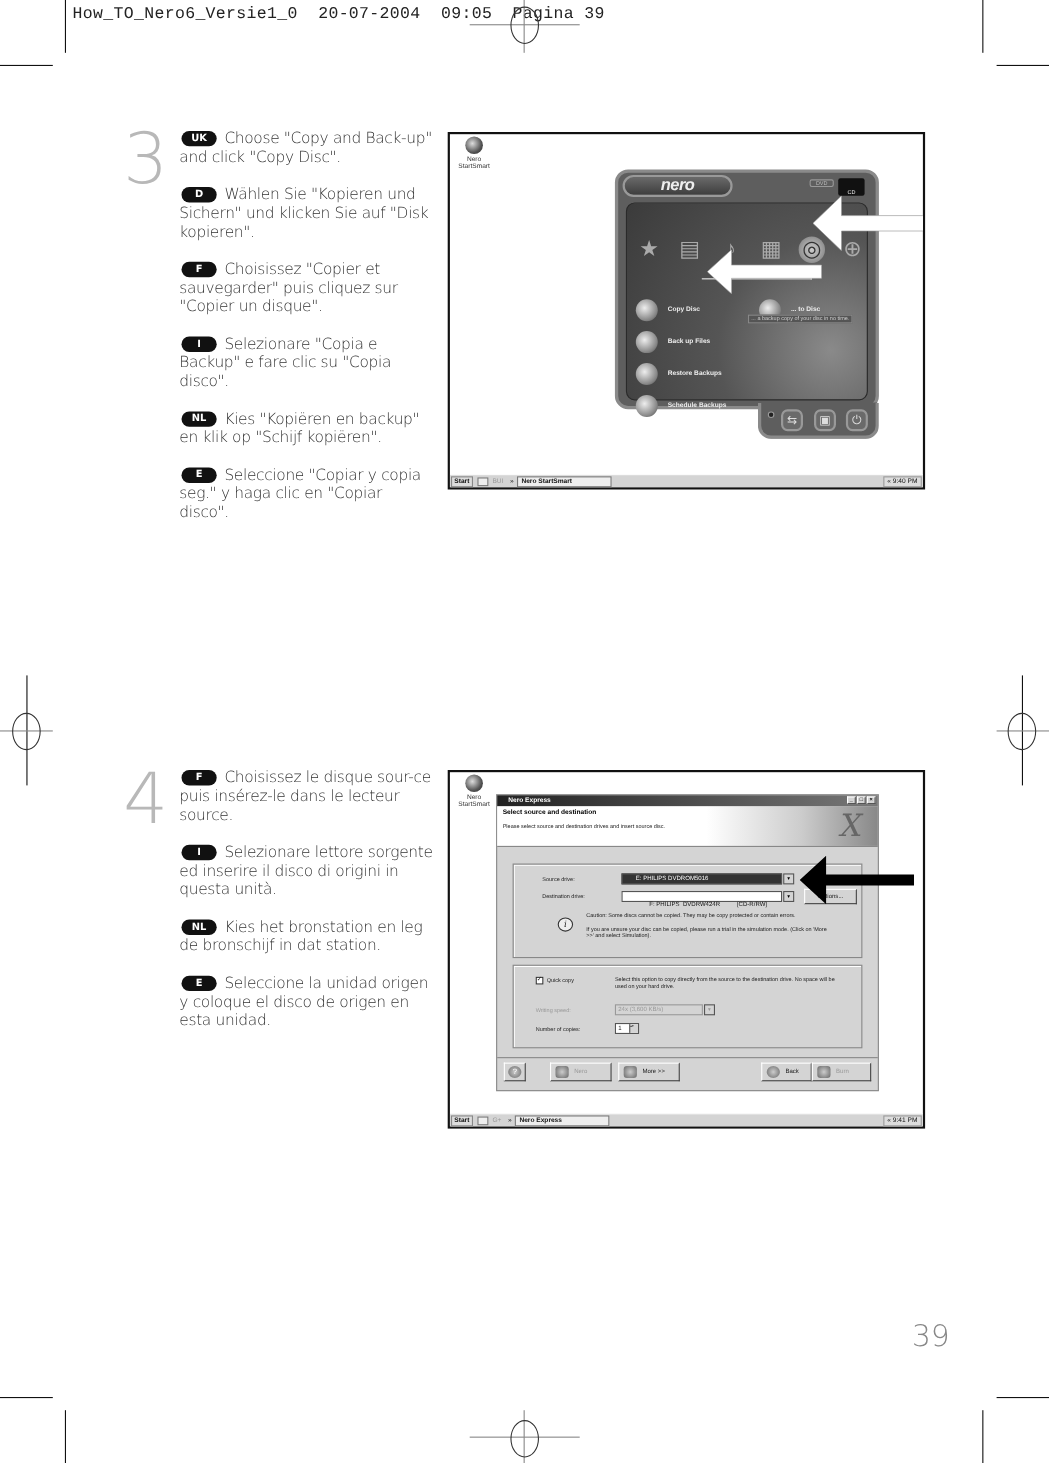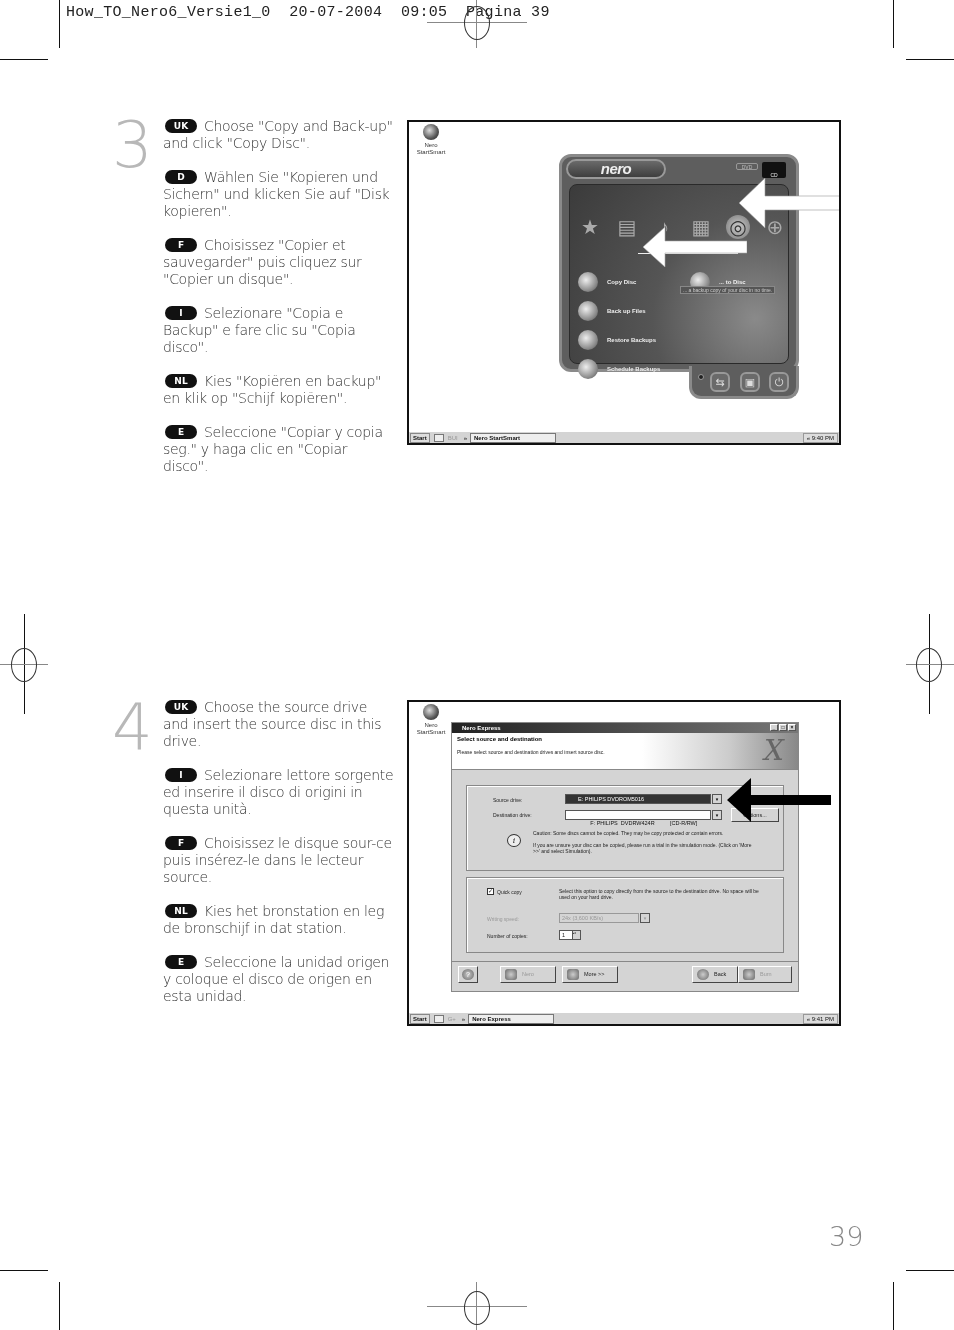--- a/index.html
+++ b/index.html
@@ -74,21 +74,21 @@
   .ne-select.disabled { background: #d4d4d4; color: #999; border-color: #999; }
   .ne-btn { position: absolute; height: 17px; background: #d4d4d4; border: 1px solid #fff; border-right-color: #444; border-bottom-color: #444; font-size: 5.5px; color: #222; line-height: 15px; display: flex; align-items: center; gap: 5px; padding-left: 4px; }
   .ne-btn.disabled { color: #999; }
   .ne-btn .bi { width: 12px; height: 11px; border-radius: 3px; background: radial-gradient(circle, #ccc, #666); }
   .info-icon { position: absolute; width: 14px; height: 13px; border: 1px solid #333; border-radius: 50%; font-size: 8px; font-style: italic; font-family: "DejaVu Serif", serif; text-align: center; line-height: 12px; background: #eee; }
   .ne-text { position: absolute; font-size: 5px; color: #222; line-height: 6px; }
   .checkbox { display: inline-block; width: 7px; height: 7px; border: 1px solid #333; background: #fff; font-size: 6px; line-height: 5px; text-align: center; margin-right: 3px; }
   .spin { position: absolute; height: 10px; width: 22px; border: 1px solid #555; background: #fff; font-size: 5.5px; line-height: 8px; padding-left: 2px; }
   .spin::after { content: "▴▾"; position: absolute; right: 0; top: 0; width: 7px; height: 8px; background: #d4d4d4; font-size: 3px; line-height: 4px; border-left: 1px solid #555; white-space: pre-wrap; }
 
-  .page-num { position: absolute; left: 829px; top: 1200px; font-size: 27px; font-weight: 200; color: #888; font-family: "DejaVu Sans", sans-serif; margin-top: 21px; }
+  .page-num { position: absolute; left: 829px; top: 1200px; font-size: 27px; font-weight: 200; color: #888; font-family: "DejaVu Sans", sans-serif; }
 </style>
 </head>
 <body>
 
 <div class="slug"><span>How_TO_Nero6_Versie1_0</span>  <span>20-07-2004</span>  <span>09:05</span>  <span>Pagina 39</span></div>
 
 <div class="mark v" style="left:59px;top:0;height:48px"></div>
 <div class="mark v" style="left:893px;top:0;height:48px"></div>
 <div class="mark h" style="left:0;top:59px;width:48px"></div>
 <div class="mark h" style="left:906px;top:59px;width:48px"></div>
@@ -189,23 +189,22 @@
     <span class="tb-ql"></span>
     <span class="tb-ql2">BUI</span>
     <span class="tb-chev">»</span>
     <span class="tb-task">Nero StartSmart</span>
     <span class="tb-tray">« 9:40 PM</span>
   </div>
 </div>
 
 <div class="step-num" style="left:112px;top:695px">4</div>
 <div class="instructions" style="top:699px">
-  <p class="instr"><span class="badge">UK</span><span>Choose the source drive and insert the source disc in this drive.</span></p>
+  <p class="instr"><span class="badge">F</span><span>Choisissez le disque sour-ce puis insérez-le dans le lecteur source.</span></p>
   <p class="instr"><span class="badge">I</span><span>Selezionare lettore sorgente ed inserire il disco di origini in questa unità.</span></p>
-  <p class="instr"><span class="badge">F</span><span>Choisissez le disque sour-ce puis insérez-le dans le lecteur source.</span></p>
   <p class="instr"><span class="badge">NL</span><span>Kies het bronstation en leg de bronschijf in dat station.</span></p>
   <p class="instr"><span class="badge">E</span><span>Seleccione la unidad origen y coloque el disco de origen en esta unidad.</span></p>
 </div>
 
 <div class="shot" style="left:407px;top:700px;width:434px;height:326px">
   <div class="desk-icon">
     <div class="glyph"></div>
     <div>Nero</div>
     <div>StartSmart</div>
   </div>

